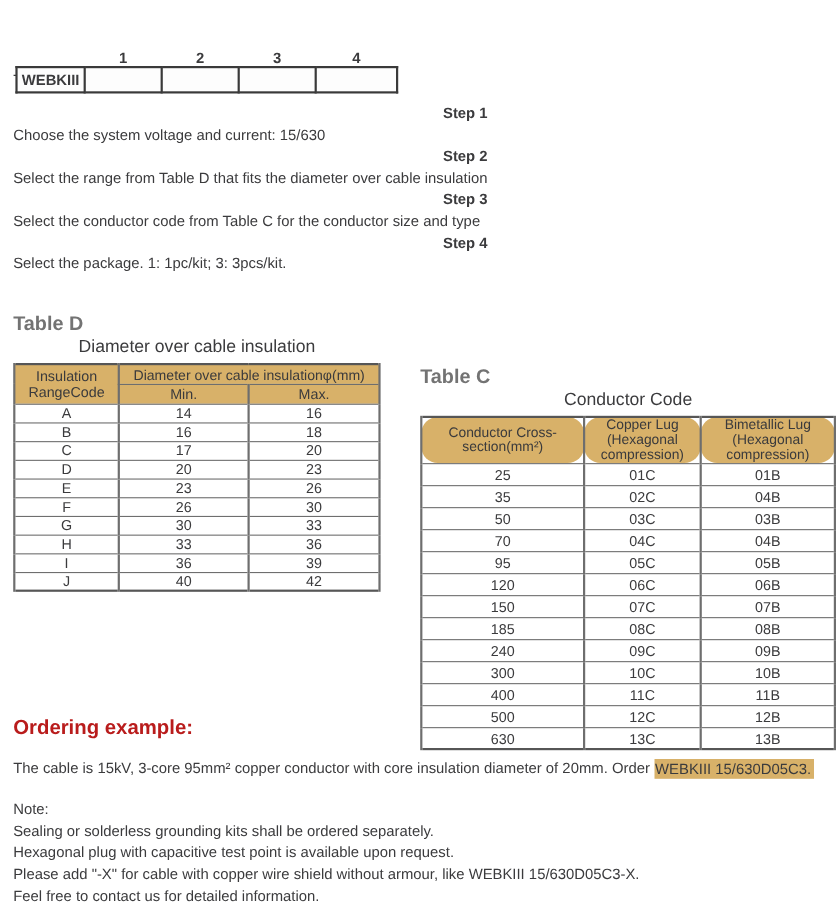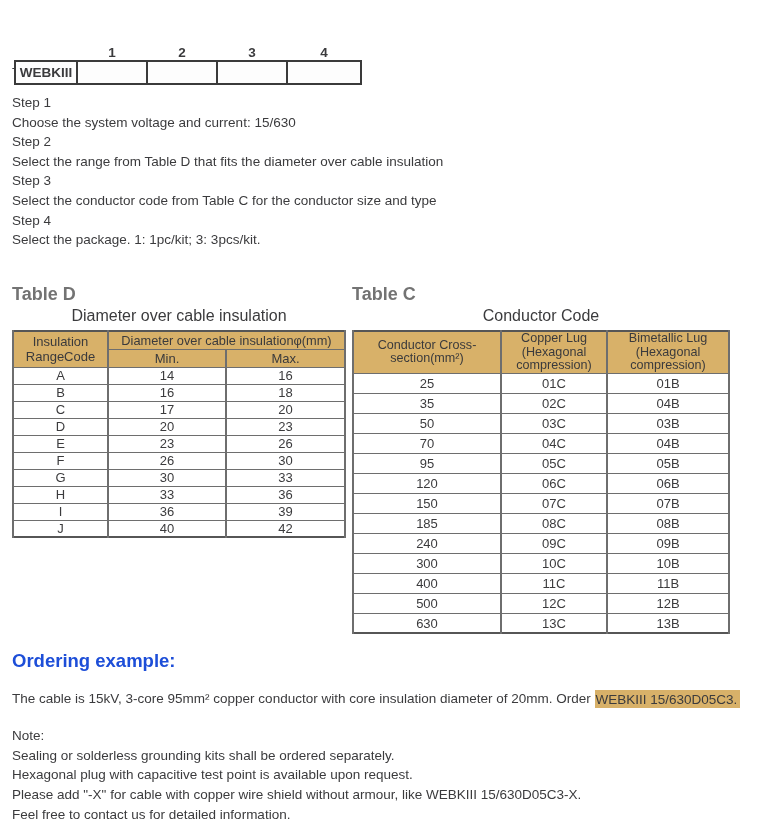--- a/index.html
+++ b/index.html
@@ -10,39 +10,39 @@
   .page-title { position:absolute; left:12px; top:5px; font-size:21px; font-weight:700; color:#343436; letter-spacing:-0.2px; }
   .formula-intro { position:absolute; left:12px; top:33px; font-size:13.5px;margin-top:32px; }
 
   .formula-wrap { position:absolute; left:14px; top:45px; }
   .formula-table { border-collapse:collapse; table-layout:fixed; }
   .formula-table td { text-align:center; font-size:13.5px; }
   .formula-table tr.nums td { border:none; font-weight:700; height:15px; line-height:15px; }
   .formula-table tr.boxes td { border:2px solid #3a3a3a; height:23px; font-weight:700; background:#fdfdfd; }
 
   .steps { position:absolute; left:12px; top:93px; font-size:13.5px; line-height:19.6px; }
-  .step-h { font-weight:400; }
+  .step-h { font-weight:700;text-align:right; }
 
   .tblock { position:absolute; top:283px; }
   .tblock.d { left:12px; }
-  .tblock.c { left:352px; }
+  .tblock.c { left:382px;margin-top:48px; }
   .tbl-title { font-size:18px; font-weight:700; color:#737373; line-height:22px; }
   .tbl-sub { font-size:16px; line-height:17px; margin:2px 0 6px 0;text-align:center; }
 
   table.data { border-collapse:collapse; text-align:center; font-size:13px; color:#3b3b3d; border:2px solid #565656; }
   table.data th, table.data td { border:1px solid #6e6e6e; border-left-width:2px; border-right-width:2px; padding:0 3px; }
   table.data th { background:var(--accent); font-weight:400; color:#3a3a3c; }
 
   .tD th { height:18px; font-size:13px; line-height:15px; }
   .tD td { height:17px; }
   .tD .span-head { white-space:nowrap; font-size:12.8px; }
-  .tC th { font-size:12.6px; line-height:13.6px; padding:2px 2px; height:42px; vertical-align:middle; }
+  .tC th { font-size:12.6px; line-height:13.6px; padding:2px 2px; height:42px; vertical-align:middle;border-radius:15px; }
   .tC td { height:20px; }
 
-  .example-title { position:absolute; left:12px; top:650px; font-size:18.5px; font-weight:700; color:#1d4ed8; }
+  .example-title { position:absolute; left:12px; top:650px; font-size:18.5px; font-weight:700; color:#b91c1c; }
   .example-text { position:absolute; left:12px; top:691px; font-size:13.5px; }
   .hl { background:var(--accent); padding:1.5px 3px 1.5px 1px; }
 
   .notes { position:absolute; left:12px; top:726px; font-size:13.5px; line-height:19.7px; }
 </style>
 </head>
 <body>
 
 <div class="page">
 

